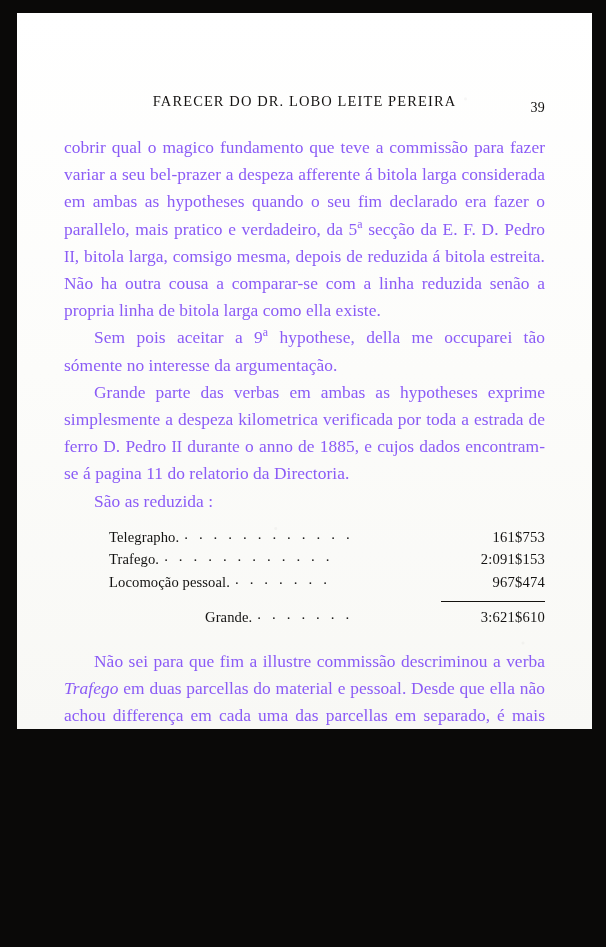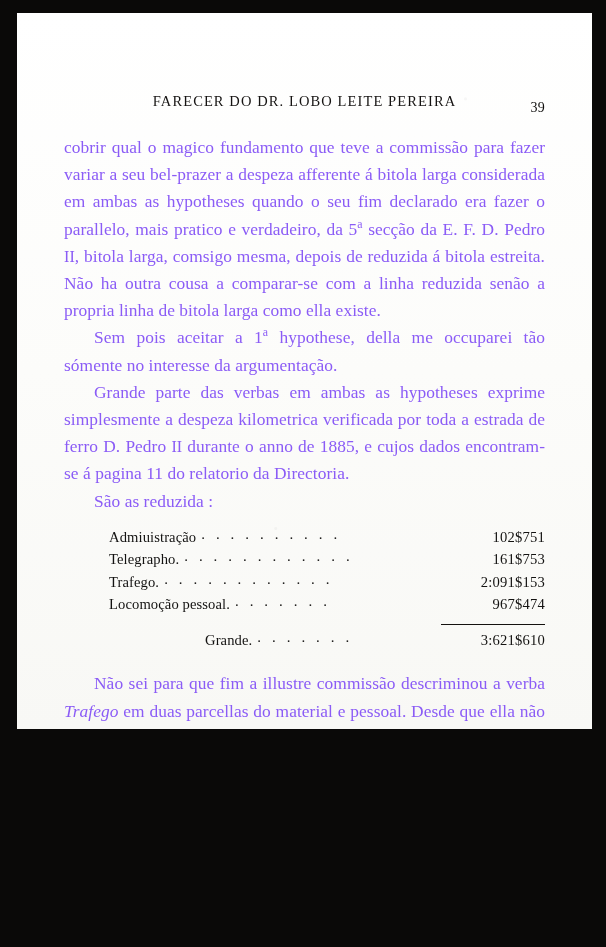--- a/index.html
+++ b/index.html
@@ -174,34 +174,29 @@
 
       <div class="running-head">
         <span class="head-title">FARECER DO DR. LOBO LEITE PEREIRA</span>
         <span class="folio">39</span>
       </div>
 
       <div class="textblock">
 
         <p class="para"><span>cobrir qual o magico fundamento que teve a commissão para fazer variar a seu bel-prazer a despeza afferente á bitola larga considerada em ambas as hypotheses quando o seu fim declarado era fazer o parallelo, mais pratico e verdadeiro, da 5</span><span class="sup-ord">a</span><span> secção da E. F. D. Pedro </span><span class="smallcaps-num">II</span><span>, bitola larga, comsigo mesma, depois de reduzida á bitola estreita. Não ha outra cousa a comparar-se com a linha reduzida senão a propria linha de bitola larga como ella existe.</span></p>
 
-        <p class="para indent"><span>Sem pois aceitar a 1</span><span class="sup-ord">a</span><span> hypothese, della me occuparei tão sómente no interesse da argumentação.</span></p>
+        <p class="para indent"><span>Sem pois aceitar a 9</span><span class="sup-ord">a</span><span> hypothese, della me occuparei tão sómente no interesse da argumentação.</span></p>
 
         <p class="para indent"><span>Grande parte das verbas em ambas as hypotheses exprime simplesmente a despeza kilometrica verificada por toda a estrada de ferro D. Pedro </span><span class="smallcaps-num">II</span><span> durante o anno de 1885, e cujos dados encontram-se á pagina 11 do relatorio da Directoria.</span></p>
 
         <p class="para lead-in">São as reduzida :</p>
       </div>
 
       <div class="figures">
 
-        <div class="fig-row">
-          <span class="fig-label">Admiuistração</span>
-          <span class="fig-leader">. . . . . . . . . .</span>
-          <span class="fig-value">102$751</span>
-        </div>
 
 
         <div class="fig-row">
           <span class="fig-label">Telegrapho.</span>
           <span class="fig-leader">. . . . . . . . . . . .</span>
           <span class="fig-value">161$753</span>
         </div>
 
         <div class="fig-row">
           <span class="fig-label">Trafego.</span>

